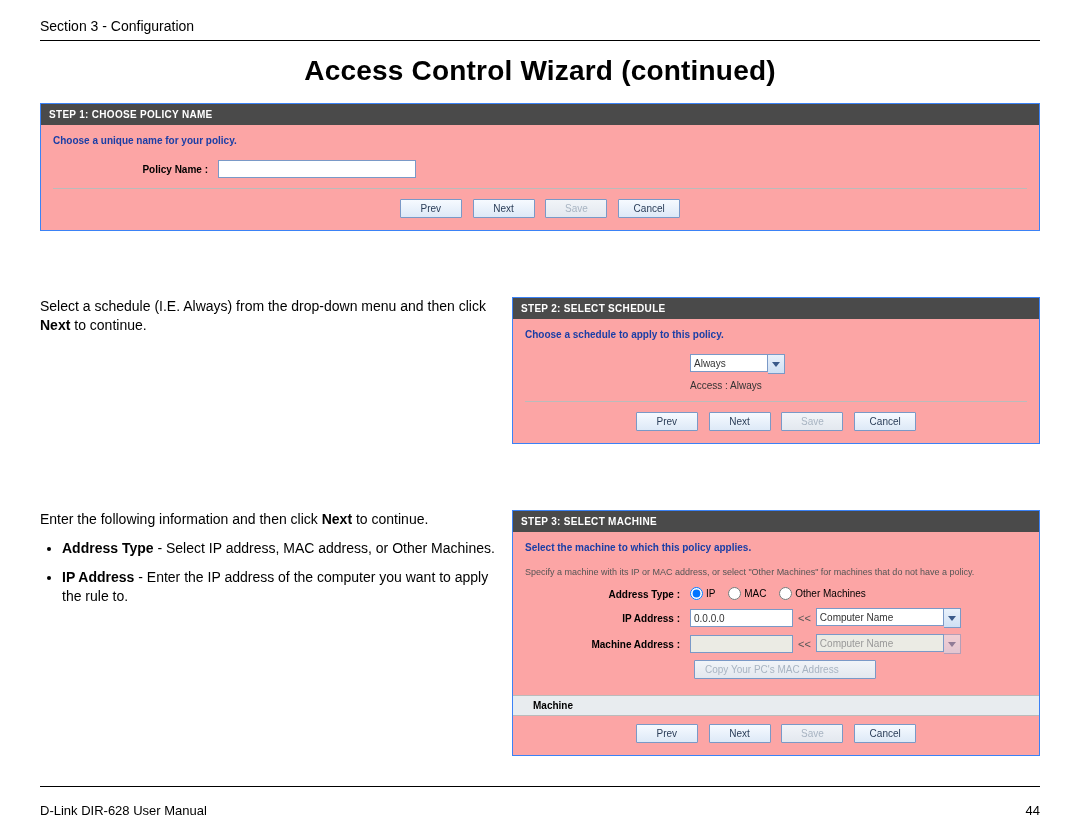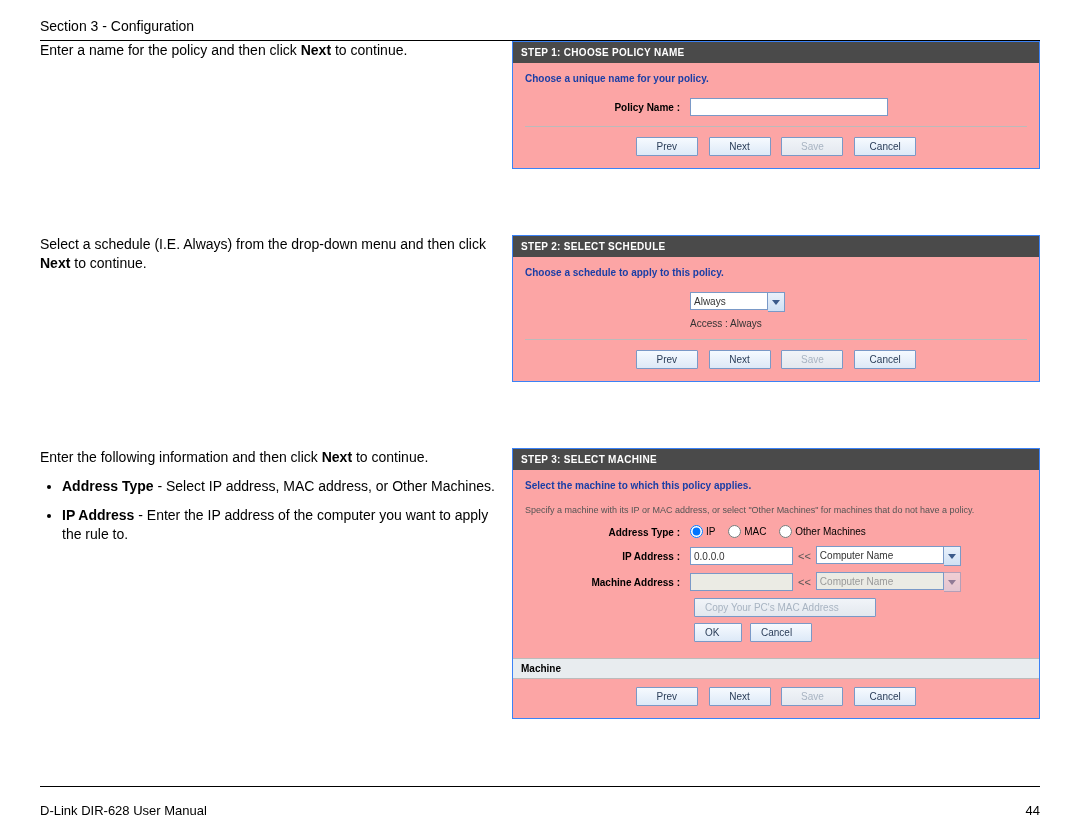--- a/index.html
+++ b/index.html
@@ -161,21 +161,21 @@
   .ll {
     display: inline-block;
     padding: 0 5px;
     font-size: 11px;
     color: #555;
   }
   .sub-bar {
     background: #e8ecef;
     font-weight: 700;
     font-size: 10px;
-    padding: 4px 8px;
+    padding: 4px 20px;
     border-top: 1px solid #bbb;
     border-bottom: 1px solid #bbb;
   }
   .footer {
     position: absolute;
     left: 40px;
     right: 40px;
     bottom: 16px;
     border-top: 1.5px solid #000;
     padding-top: 16px;
@@ -186,28 +186,23 @@
   .spacer { height: 70px; }
   .spacer-sm { height: 44px; }
   
   .disabled-combo .text-input { background: #ebebe4; color:#999;}
 </style>
 </head>
 <body>
 
 <div class="page">
   <div class="section-top">Section 3 - Configuration</div>
+  <h1>Access Control Wizard (continued)</h1>
 
   <div class="row">
-    <div class="left">
-      <p>
-        <span>Enter a name for the policy and then click </span><b>Next</b><span> to continue.</span>
-      </p>
-      <div class="spacer"></div>
-    </div>
     <div class="panel">
       <div class="panel-header">STEP 1: CHOOSE POLICY NAME</div>
       <div class="panel-body">
         <div class="panel-intro">Choose a unique name for your policy.</div>
         <div class="form-row">
           <div class="form-label">Policy Name :</div>
           <input class="text-input w190" value="" style="">
         </div>
         <hr class="hr">
         <div class="btn-row">
@@ -319,25 +314,20 @@
                 <span class="caret-down"></span>
               </span>
           </span>
         </div>
 
         <div class="form-row">
           <div class="form-label"></div>
           <span class="btn disabled" style="min-width:160px">Copy Your PC's MAC Address</span>
         </div>
 
-        <div class="form-row">
-          <div class="form-label"></div>
-          <span class="btn" style="min-width:26px">OK</span>
-          <span class="btn">Cancel</span>
-        </div>
       </div>
 
       <div class="sub-bar">Machine</div>
 
       <div class="panel-body" style="padding-top:6px">
         <div class="btn-row">
           <span class="btn">Prev</span>
           <span class="btn">Next</span>
           <span class="btn disabled">Save</span>
           <span class="btn">Cancel</span>

